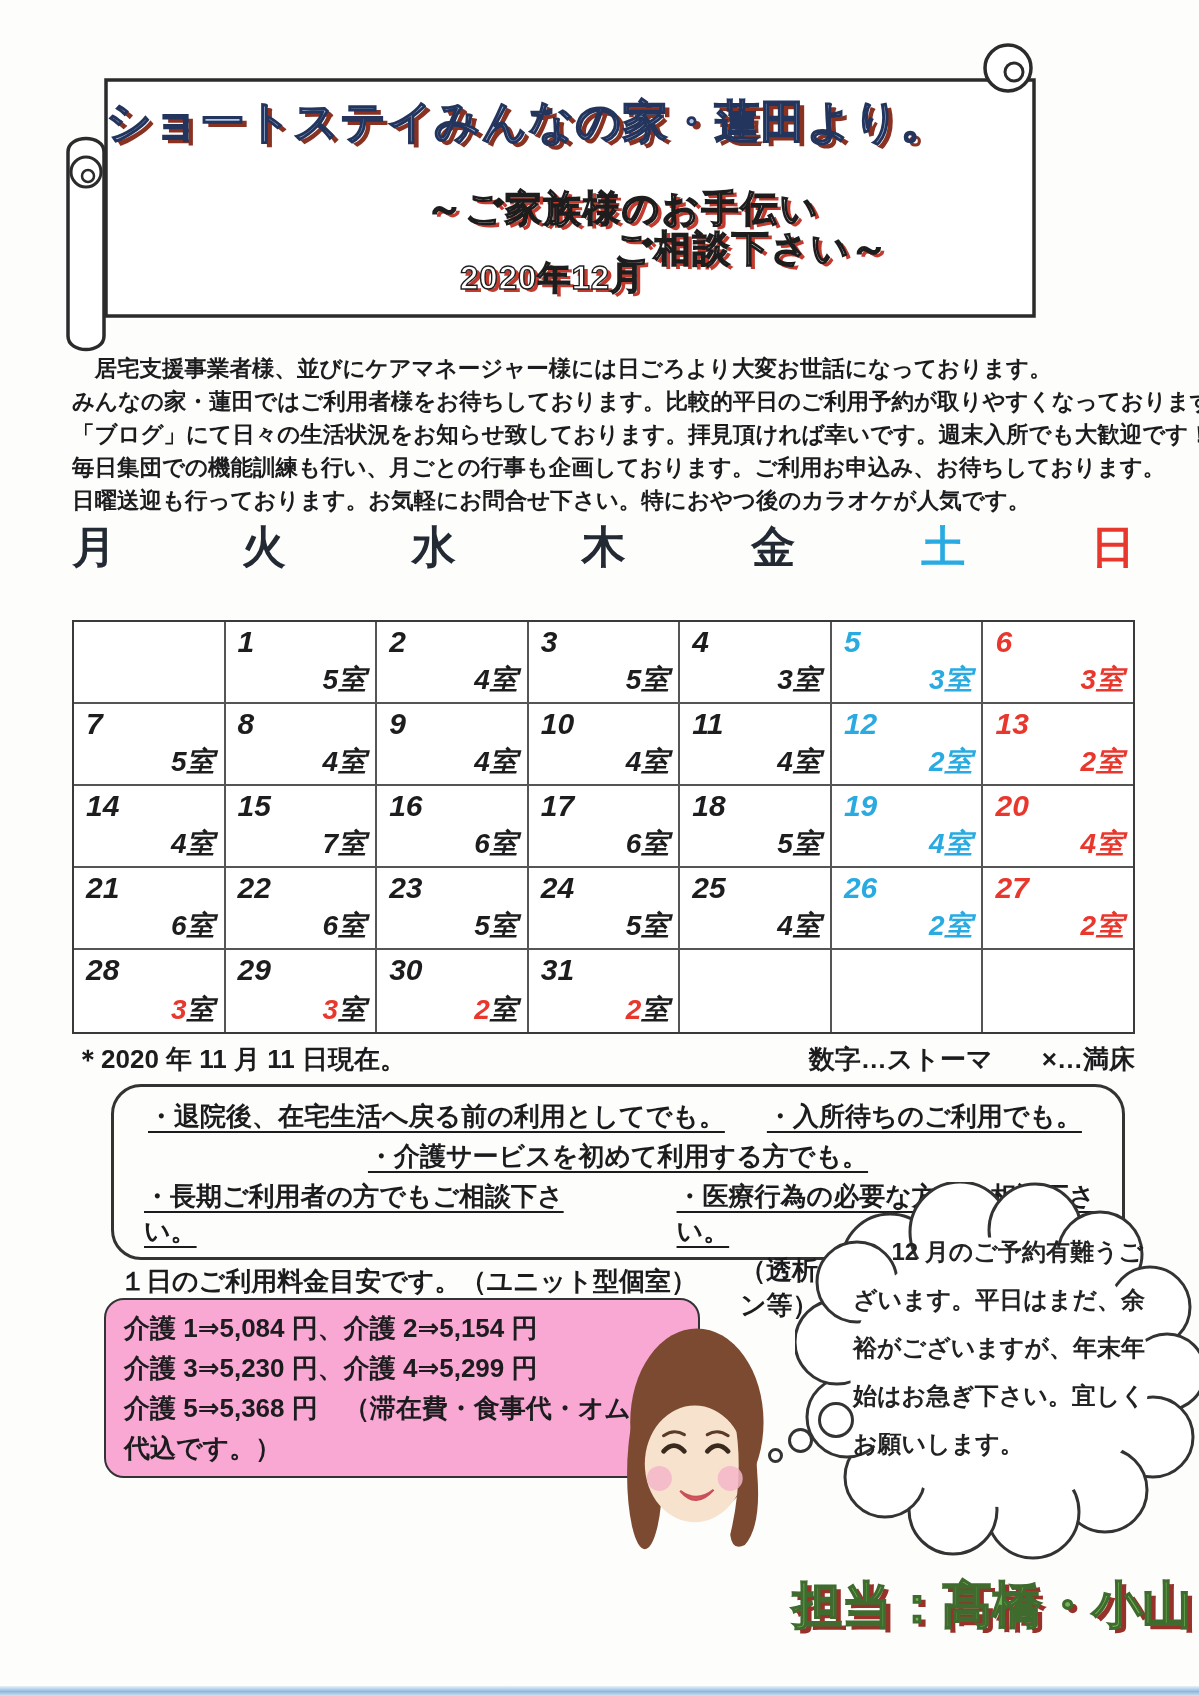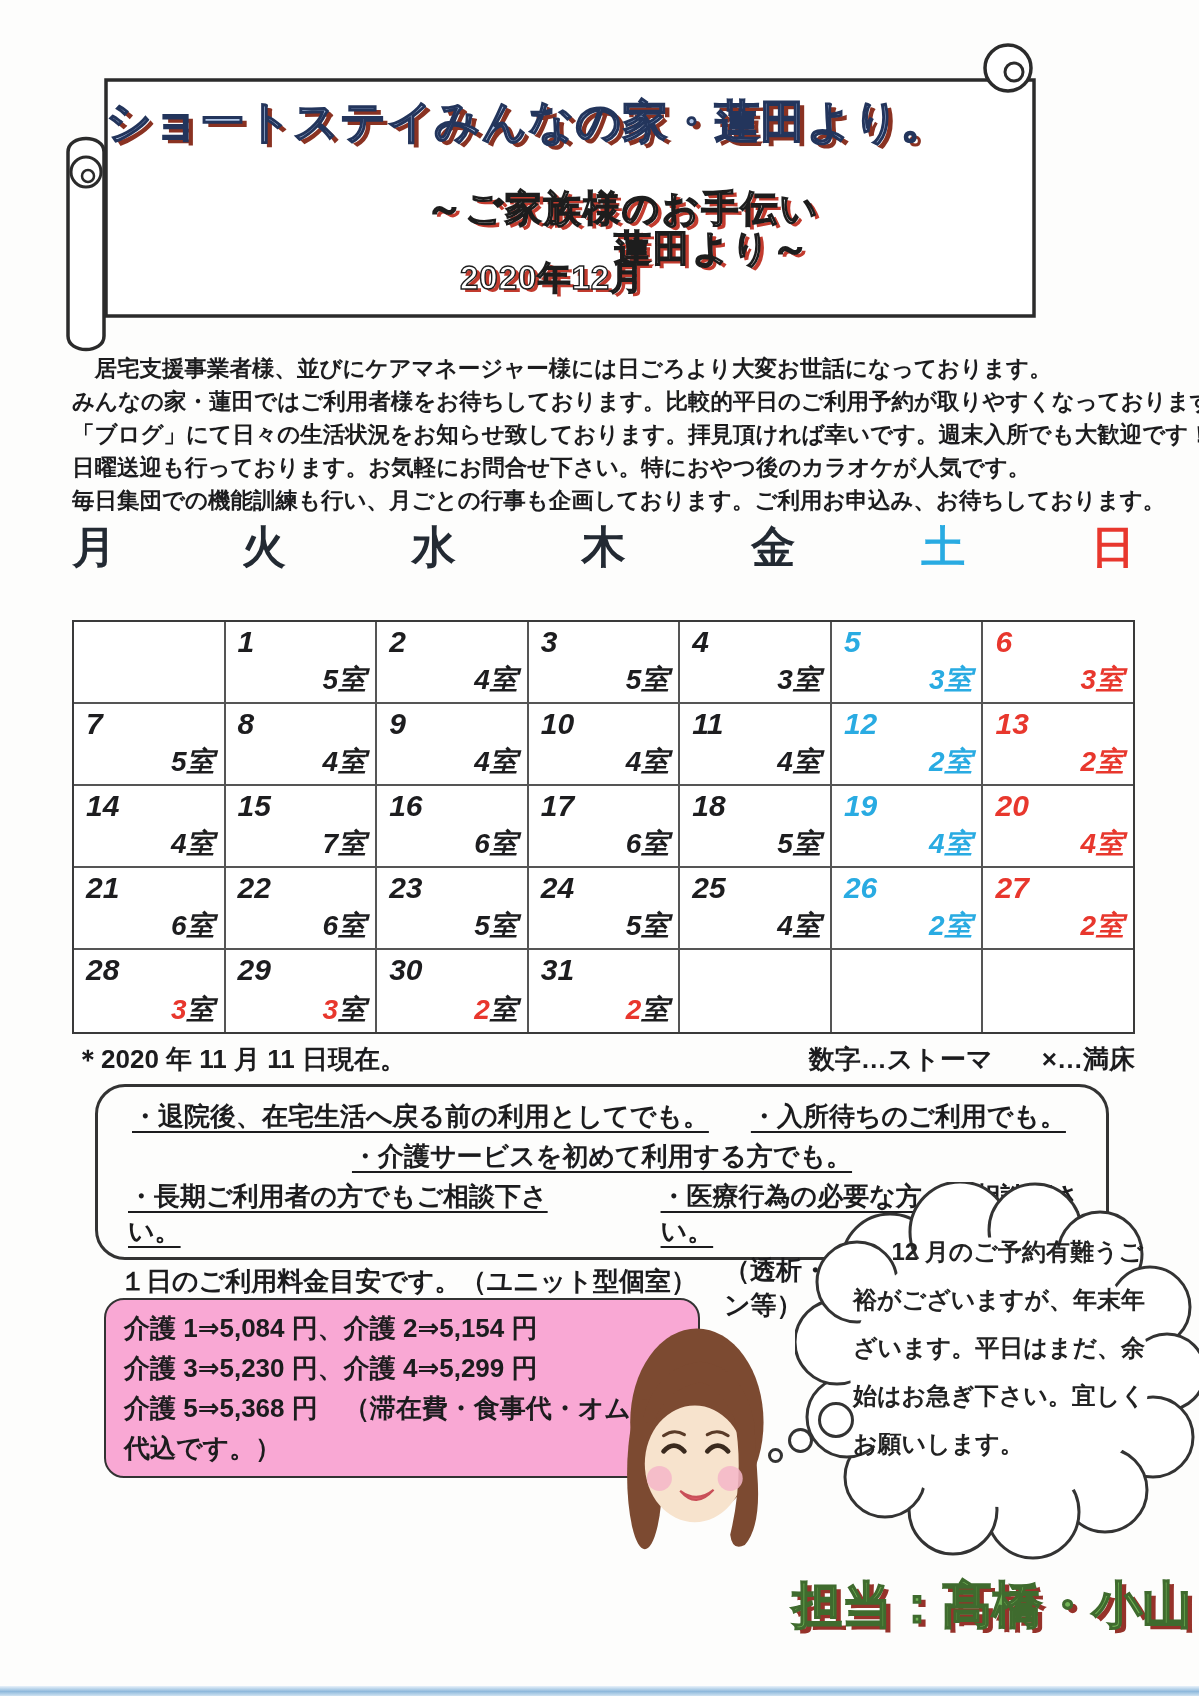--- a/index.html
+++ b/index.html
@@ -38,21 +38,21 @@
   .rooms{position:absolute;bottom:3px;right:9px;font-size:28px;font-weight:bold;font-style:italic;color:#1d1d1f;white-space:nowrap;}
   .day.sa,.rooms.sa .rnum,.rooms.sa .runit{color:var(--saturday);}
   .day.su,.rooms.su .rnum,.rooms.su .runit{color:var(--sunday);}
   .rooms.al .rnum{color:var(--sunday);}
 
   .cal-footnote{position:absolute;left:75px;top:1042px;font-size:26px;font-weight:bold;}
   .cal-legend{position:absolute;right:64px;top:1042px;font-size:26px;font-weight:bold;}
   .cal-legend span{margin-left:42px;}
 
   
-  .notes{position:absolute;left:95px;top:1084px;width:1014px;height:176px;border:3px solid #333;
+  .notes{position:absolute;left:111px;top:1084px;width:1014px;height:176px;border:3px solid #333;
     border-radius:30px;padding:12px 20px;font-size:26px;font-weight:bold;}
   .notes .u{text-decoration:underline;text-decoration-thickness:2px;text-underline-offset:6px;}
   .notes-rowA{display:flex;margin-left:14px;}
   .notes-rowA .right{margin-left:42px;}
   .notes-rowB{text-align:center;margin-top:5px;}
   .notes-rowC{display:flex;margin-left:10px;margin-top:5px;}
   .notes-rowC .right{margin-left:106px;}
   .notes-rowD{margin-left:606px;margin-top:4px;}
 
   
@@ -92,30 +92,30 @@
 
       <circle cx="950" cy="28" r="23" fill="#ffffff" stroke="#2b2b2b" stroke-width="3.5"></circle>
       <circle cx="956" cy="32" r="9" fill="#ffffff" stroke="#2b2b2b" stroke-width="3"></circle>
 
       <path d="M10 112 C10 94 46 94 46 112 L46 296 C46 314 10 314 10 296 Z" fill="#ffffff" stroke="#2b2b2b" stroke-width="3.5"></path>
       <circle cx="28" cy="132" r="15" fill="#ffffff" stroke="#2b2b2b" stroke-width="3"></circle>
       <circle cx="30" cy="136" r="6" fill="#ffffff" stroke="#2b2b2b" stroke-width="2.5"></circle>
     </svg>
     <div class="banner-title">ショートステイみんなの家・蓮田より。</div>
     <div class="banner-sub1">～ご家族様のお手伝い</div>
-    <div class="banner-sub2">蓮田より～</div>
+    <div class="banner-sub2">ご相談下さい～</div>
     <div class="banner-date">2020年12月</div>
   </div>
 
   <div class="intro">
     <div class="intro-line">　居宅支援事業者様、並びにケアマネージャー様には日ごろより大変お世話になっております。</div>
     <div class="intro-line">みんなの家・蓮田ではご利用者様をお待ちしております。比較的平日のご利用予約が取りやすくなっております。</div>
     <div class="intro-line">「ブログ」にて日々の生活状況をお知らせ致しております。拝見頂ければ幸いです。週末入所でも大歓迎です！！</div>
+    <div class="intro-line">毎日集団での機能訓練も行い、月ごとの行事も企画しております。ご利用お申込み、お待ちしております。</div>
     <div class="intro-line">日曜送迎も行っております。お気軽にお問合せ下さい。特におやつ後のカラオケが人気です。</div>
-    <div class="intro-line">毎日集団での機能訓練も行い、月ごとの行事も企画しております。ご利用お申込み、お待ちしております。</div>
   </div>
 
   <div class="cal-wd-row">
       <div class="cal-wd wd">月</div>
       <div class="cal-wd wd">火</div>
       <div class="cal-wd wd">水</div>
       <div class="cal-wd wd">木</div>
       <div class="cal-wd wd">金</div>
       <div class="cal-wd sa">土</div>
       <div class="cal-wd su">日</div>
@@ -323,22 +323,22 @@
           <circle cx="158" cy="328" r="44"></circle>
         <circle cx="90" cy="295" r="40"></circle>
           <circle cx="52" cy="235" r="40"></circle>
         <circle cx="42" cy="160" r="42"></circle>
           <circle cx="62" cy="100" r="40"></circle>
       </g>
       <ellipse cx="205" cy="190" rx="150" ry="135" fill="#ffffff"></ellipse>
     </svg>
     <div class="cloud-text">
       <div>12 月のご予約有難うご</div>
+      <div>ざいます。平日はまだ、余</div>
       <div>裕がございますが、年末年</div>
-      <div>ざいます。平日はまだ、余</div>
       <div>始はお急ぎ下さい。宜しく</div>
       <div>お願いします。</div>
     </div>
   </div>
   <div class="tcirc tc1"></div>
   <div class="tcirc tc2"></div>
   <div class="tcirc tc3"></div>
 
   <div class="bottom-strip"></div>
 </div>

